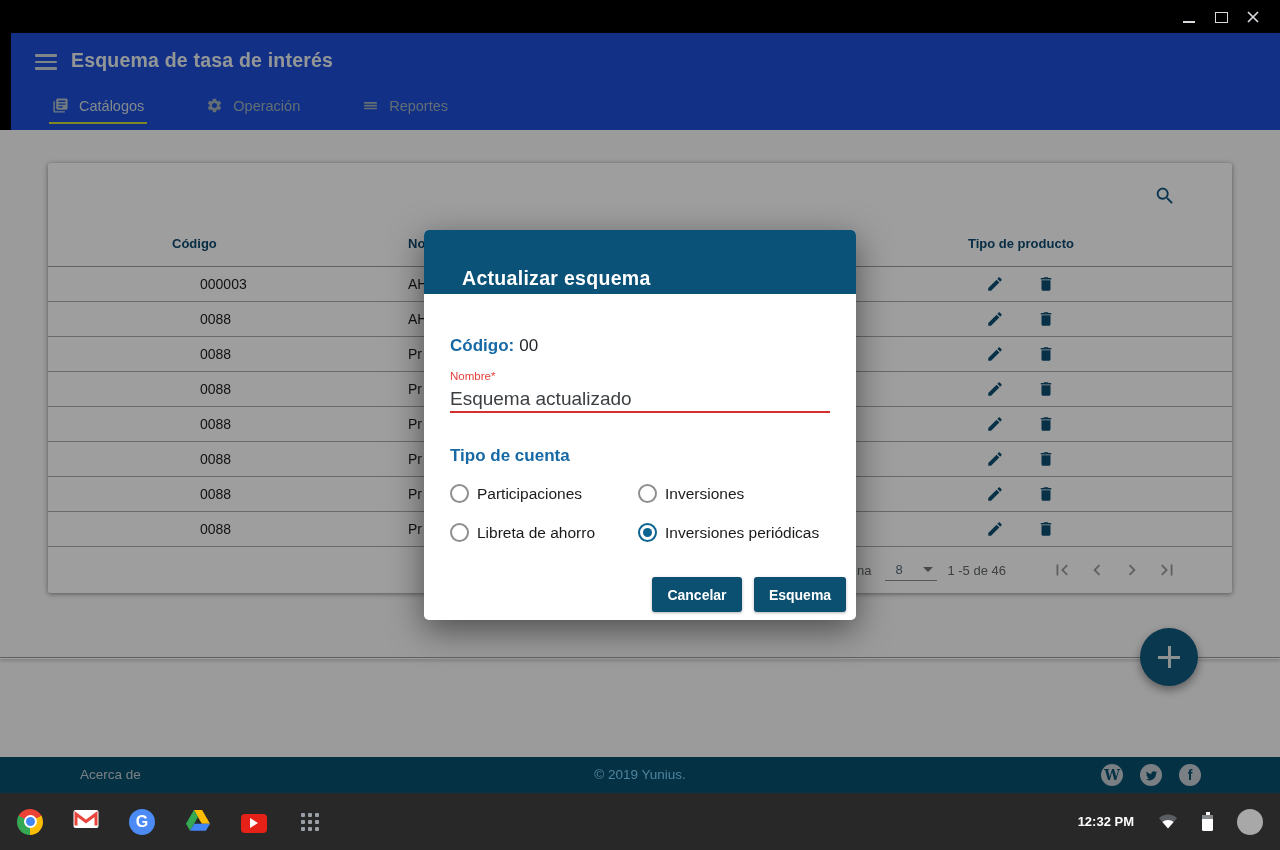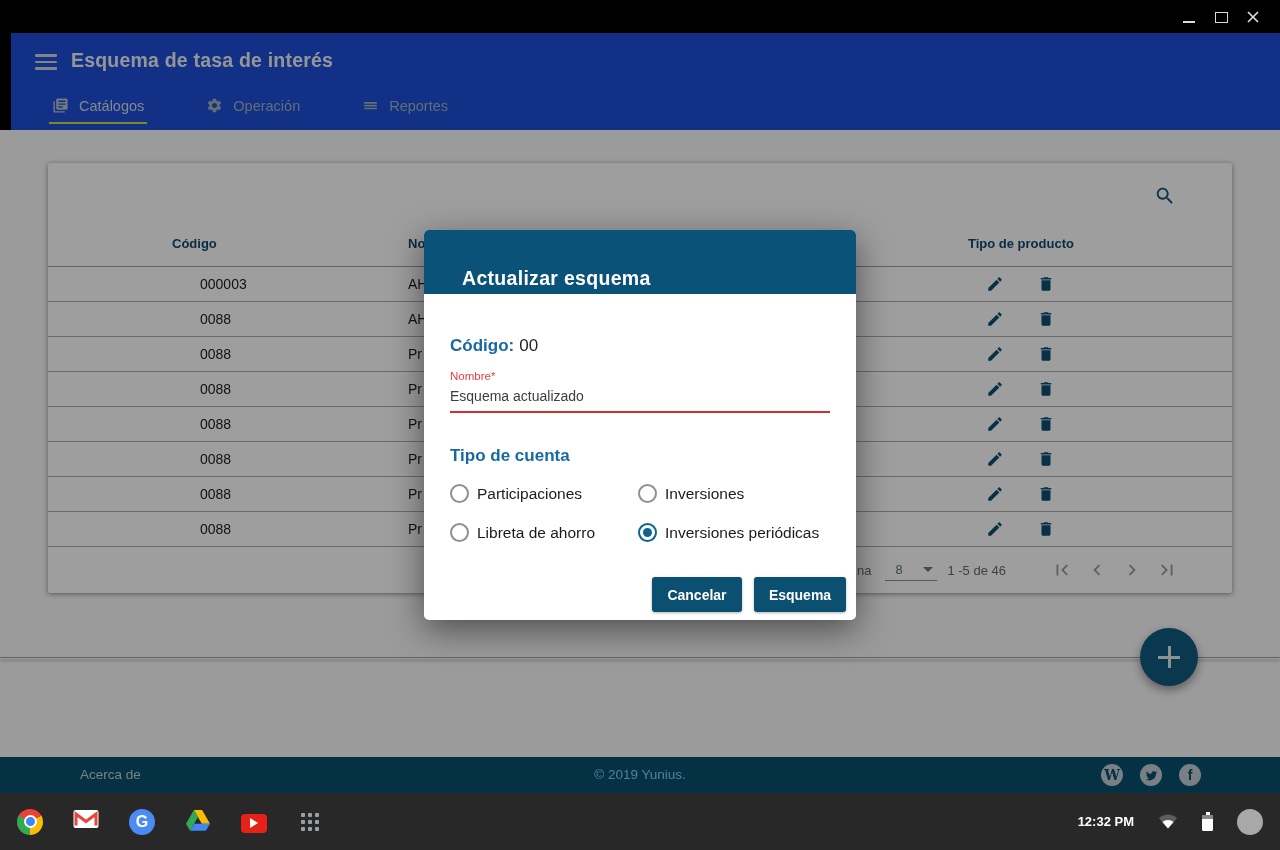--- a/index.html
+++ b/index.html
@@ -68,21 +68,21 @@
 
   
   #overlay{position:absolute;left:0;top:33px;width:1280px;height:760px;background:rgba(0,0,0,.38);z-index:40;}
   #modal{position:absolute;left:424px;top:230px;width:432px;height:390px;background:#fff;border-radius:5px;box-shadow:0 10px 34px rgba(0,0,0,.5);z-index:50;}
   #modal-head{position:absolute;left:0;top:0;width:100%;height:64px;background:#0a5277;border-radius:5px 5px 0 0;}
   #modal-title{position:absolute;left:38px;top:16px;line-height:64px;font-size:19.5px;font-weight:bold;color:#fff;letter-spacing:.3px;}
   #code-line{position:absolute;left:26px;top:106px;font-size:17px;}
   .code-label{color:#1769a5;font-weight:bold;}
   .code-val{color:#232629;margin-left:5px;}
   #name-label{position:absolute;left:26px;top:140px;font-size:11.5px;color:#e5423d;}
-  #name-value{position:absolute;left:26px;top:158px;font-size:14px;color:#3c4043;cursor:text;}
+  #name-value{position:absolute;left:26px;top:158px;font-size:19px;color:#3c4043;cursor:text;}
   #name-underline{position:absolute;left:26px;top:181px;width:380px;height:2px;background:#d32f2f;}
   #tipo-label{position:absolute;left:26px;top:216px;font-size:17px;font-weight:bold;color:#1769a5;}
   .opt{position:absolute;display:flex;align-items:center;cursor:pointer;}
   #opt0{left:26px;top:254px;}
   #opt1{left:214px;top:254px;}
   #opt2{left:26px;top:293px;}
   #opt3{left:214px;top:293px;}
   .rc{position:relative;width:19px;height:19px;border:2px solid #8f8f8f;border-radius:50%;flex:0 0 auto;}
   .opt.selected .rc{border-color:#0c6490;}
   .opt.selected .rc::after{content:'';position:absolute;inset:3px;border-radius:50%;background:#0c6490;}

